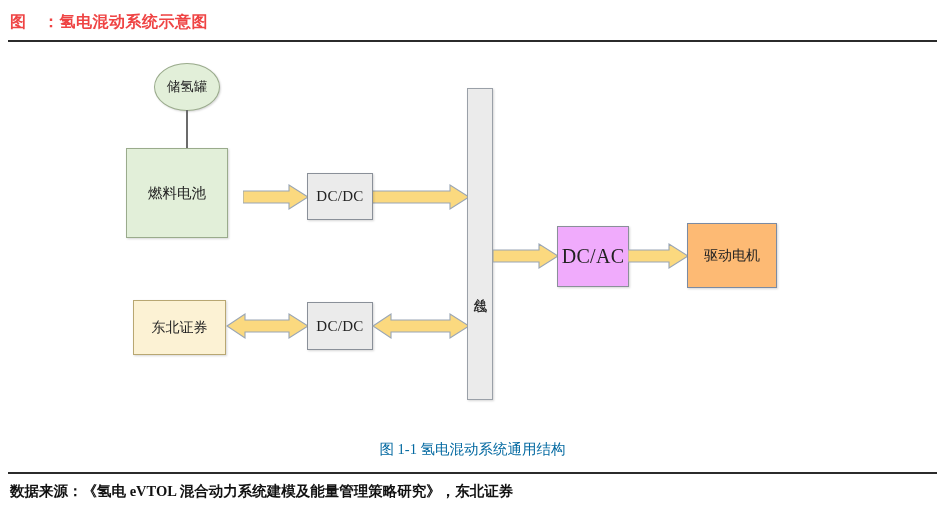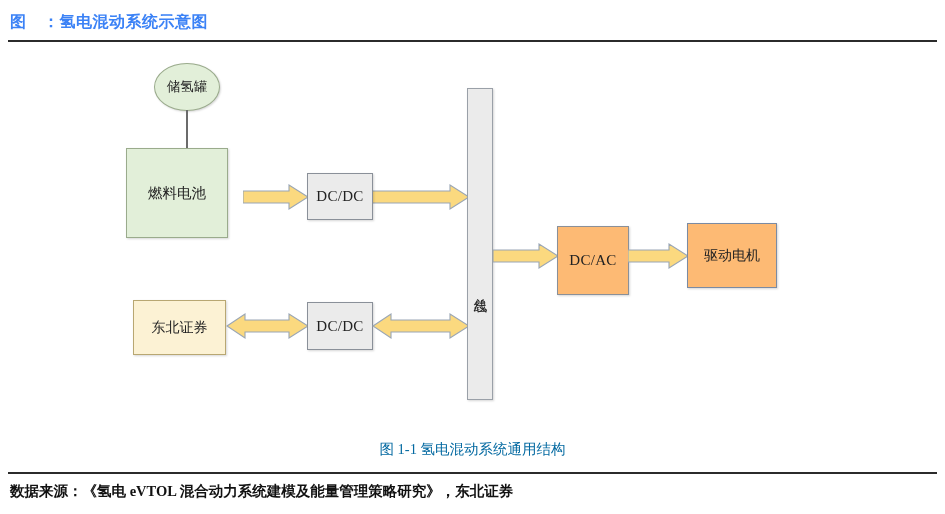--- a/index.html
+++ b/index.html
@@ -19,21 +19,21 @@
   
   #header-title {
     position: absolute;
     left: 10px;
     top: 12px;
     font-family: "Liberation Serif", "DejaVu Serif", serif;
     font-weight: bold;
     font-size: 16px;
     letter-spacing: 0.5px;
     white-space: pre;
-    color: #3b82f6;
+    color: #ef4444;
   }
   #header-rule {
     position: absolute;
     left: 8px;
     top: 40px;
     width: 929px;
     height: 0;
     border-top: 2px solid #2b2b2b;
   }
 
@@ -164,24 +164,24 @@
     color: #222;
     position: relative;
     top: 44px;
   }
 
   
   #node-dcac {
     left: 557px;
     top: 182px;
     width: 72px;
-    height: 69px;
-    background: #fdba74;
+    height: 61px;
+    background: #f0abfc;
     border: 1px solid #8a9099;
-    font-size: 15px;
+    font-size: 20px;
     letter-spacing: 0.3px;
   }
 
   
   #node-motor {
     left: 687px;
     top: 179px;
     width: 90px;
     height: 65px;
     background: #fdba74;

